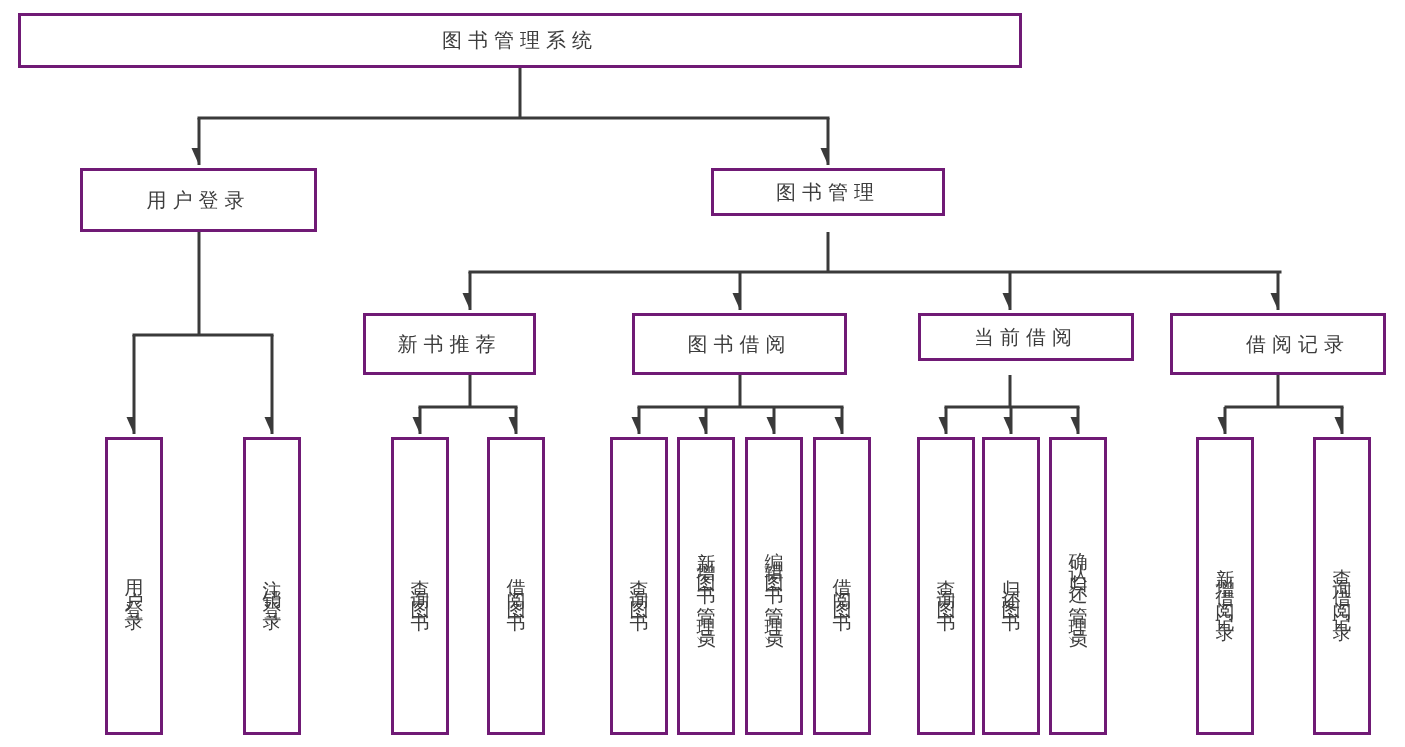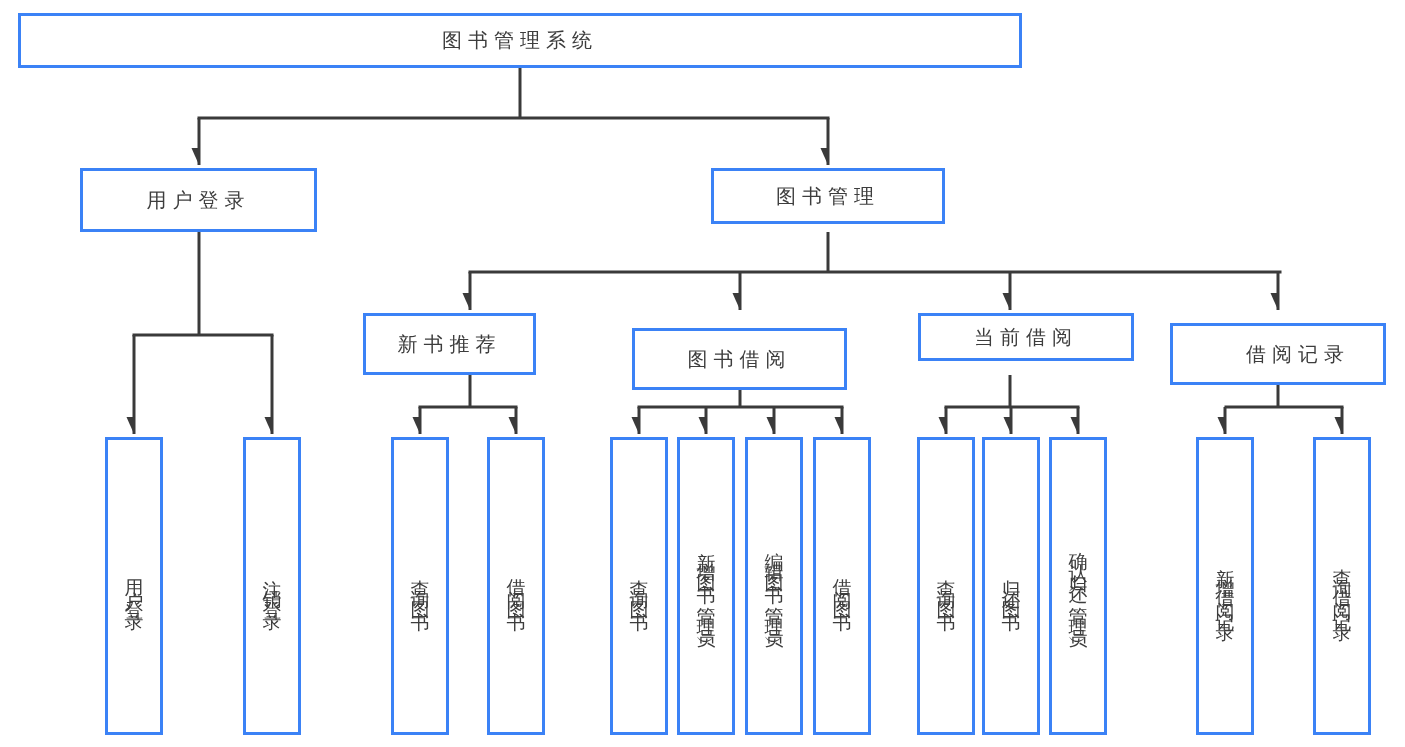--- a/index.html
+++ b/index.html
@@ -7,21 +7,21 @@
     position:relative;
     width:1405px; height:747px;
     background:#ffffff;
     font-family:"Liberation Sans", sans-serif;
     overflow:hidden;
   }
   .edges { position:absolute; left:0; top:0; width:1405px; height:747px; }
   .box {
     position:absolute;
     box-sizing:border-box;
-    border:3px solid #3b82f6;
+    border:3px solid #701a75;
     background:#ffffff;
     color:#3d3d3d;
     display:flex; align-items:center; justify-content:center;
     font-size:20px;
     letter-spacing:6px;
     white-space:nowrap;
   }
   .vbox {
     writing-mode:vertical-rl;
     text-orientation:mixed;
@@ -89,26 +89,26 @@
       <path d="M1011 407 V434" marker-end="url(#arr)"></path>
       <path d="M1078 407 V434" marker-end="url(#arr)"></path>
       <path d="M1225 407 V434" marker-end="url(#arr)"></path>
       <path d="M1342 407 V434" marker-end="url(#arr)"></path>
     </g>
   </svg>
 
   <div class="box" style="left:18px; top:13px; width:1004px; height:55px;">图书管理系统</div>
 
   <div class="box" style="left:80px; top:168px; width:237px; height:64px;">用户登录</div>
-  <div class="box" style="left:711px; top:168px; width:234px; height:56px;">图书管理</div>
+  <div class="box" style="left:711px; top:168px; width:234px; height:48px;">图书管理</div>
 
   <div class="box" style="left:363px; top:313px; width:173px; height:62px;">新书推荐</div>
-  <div class="box" style="left:632px; top:328px; width:215px; height:62px;">图书借阅</div>
+  <div class="box" style="left:632px; top:313px; width:215px; height:62px;">图书借阅</div>
   <div class="box" style="left:902px; top:313px; width:216px; height:48px;margin-left:16px;">当前借阅</div>
-  <div class="box" style="left:1170px; top:323px; width:216px; height:62px;padding-left:40px;">借阅记录</div>
+  <div class="box" style="left:1170px; top:313px; width:216px; height:62px;padding-left:40px;">借阅记录</div>
 
   <div class="box vbox" style="left:105px; top:437px; width:58px; height:298px;">用户登录</div>
   <div class="box vbox" style="left:243px; top:437px; width:58px; height:298px;">注销登录</div>
 
   <div class="box vbox" style="left:391px; top:437px; width:58px; height:298px;">查询图书</div>
   <div class="box vbox" style="left:487px; top:437px; width:58px; height:298px;">借阅图书</div>
 
   <div class="box vbox" style="left:610px; top:437px; width:58px; height:298px;">查询图书</div>
   <div class="box vbox" style="left:677px; top:437px; width:58px; height:298px;">新增图书（管理员）</div>
   <div class="box vbox" style="left:745px; top:437px; width:58px; height:298px;">编辑图书（管理员）</div>

